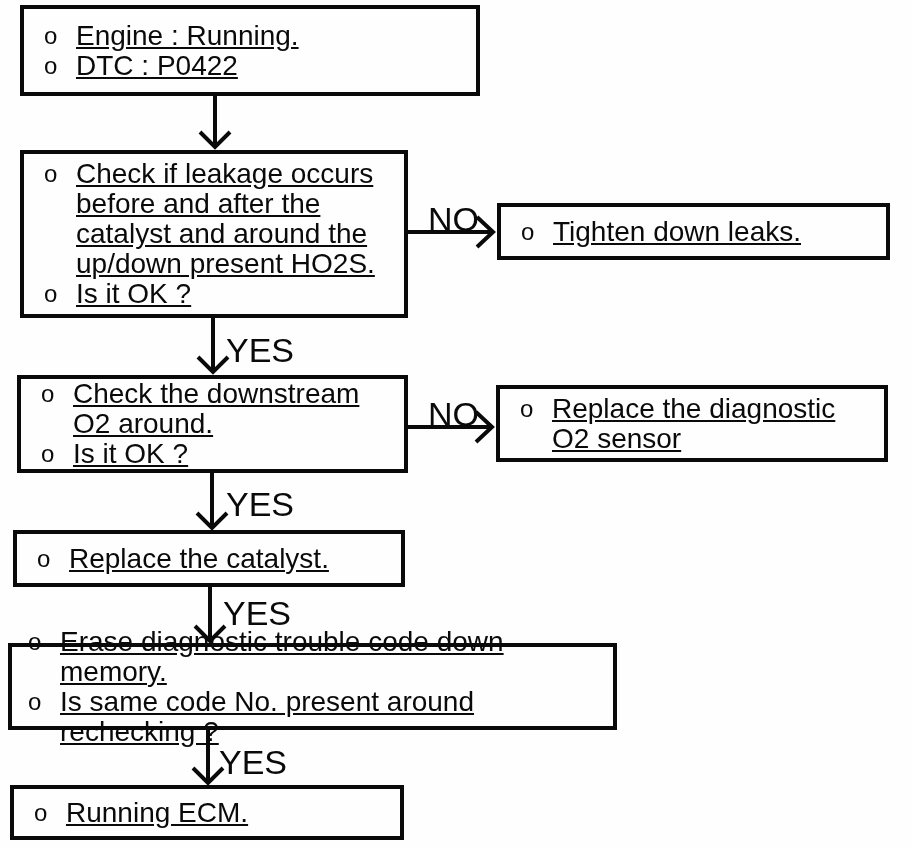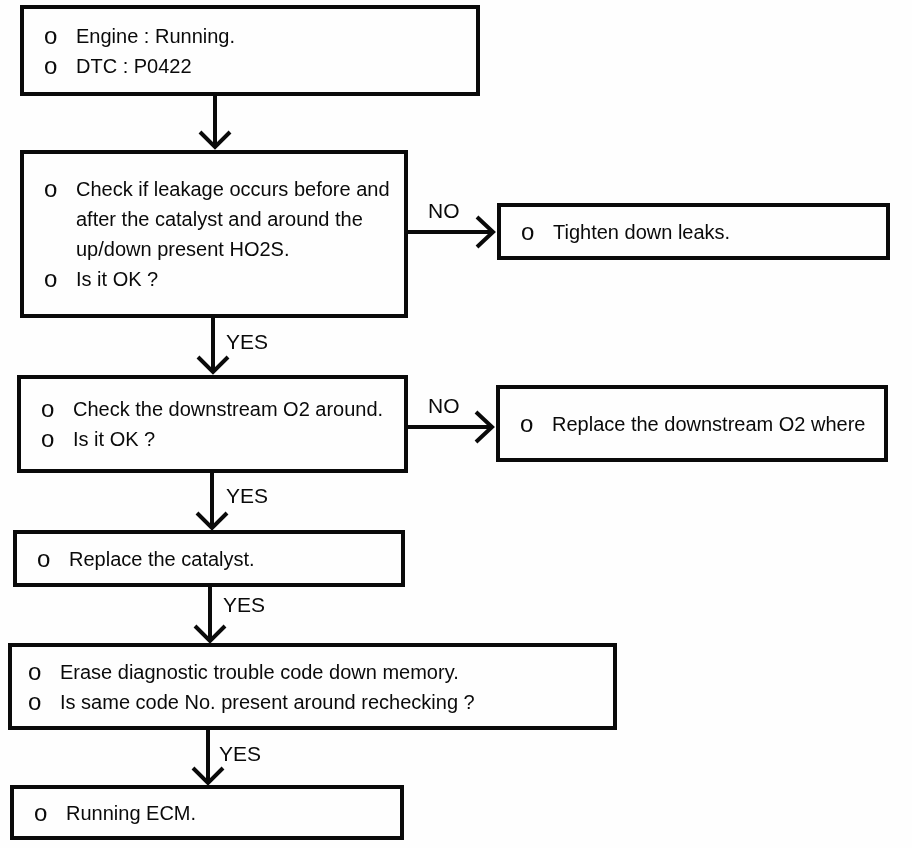--- a/index.html
+++ b/index.html
@@ -31,29 +31,31 @@
     align-items: flex-start;
   }
   .bullet {
     width: 32px;
     flex: 0 0 32px;
     font-size: 24px;
     line-height: 30px;
   }
   .itemtext {
     flex: 1;
-    font-size: 20px;
+    font-size: 28px;
     line-height: 30px;
     letter-spacing: 0px;
+    text-decoration: underline;
   }
   .lbl {
     position: absolute;
-    font-size: 21px;
+    font-size: 34px;
     line-height: 26px;
     font-weight: 400;
+    margin-top: 8px;
   }
   svg.connectors {
     position: absolute;
     left: 0;
     top: 0;
     width: 912px;
     height: 848px;
     pointer-events: none;
   }
   svg.connectors polyline, svg.connectors line {
@@ -147,21 +149,21 @@
       <span class="bullet">o</span>
       <span class="itemtext">Is it OK ?</span>
     </div>
   </div>
 
   <div class="lbl" style="left:428px; top:393px;">NO</div>
 
   <div class="box" style="left:496px; top:385px; width:392px; height:77px;">
     <div class="row">
       <span class="bullet">o</span>
-      <span class="itemtext">Replace the downstream O2 where</span>
+      <span class="itemtext">Replace the diagnostic O2 sensor</span>
     </div>
   </div>
 
   <div class="lbl" style="left:226px; top:483px;">YES</div>
 
   <div class="box" style="left:13px; top:530px; width:392px; height:57px;">
     <div class="row">
       <span class="bullet">o</span>
       <span class="itemtext">Replace the catalyst.</span>
     </div>

